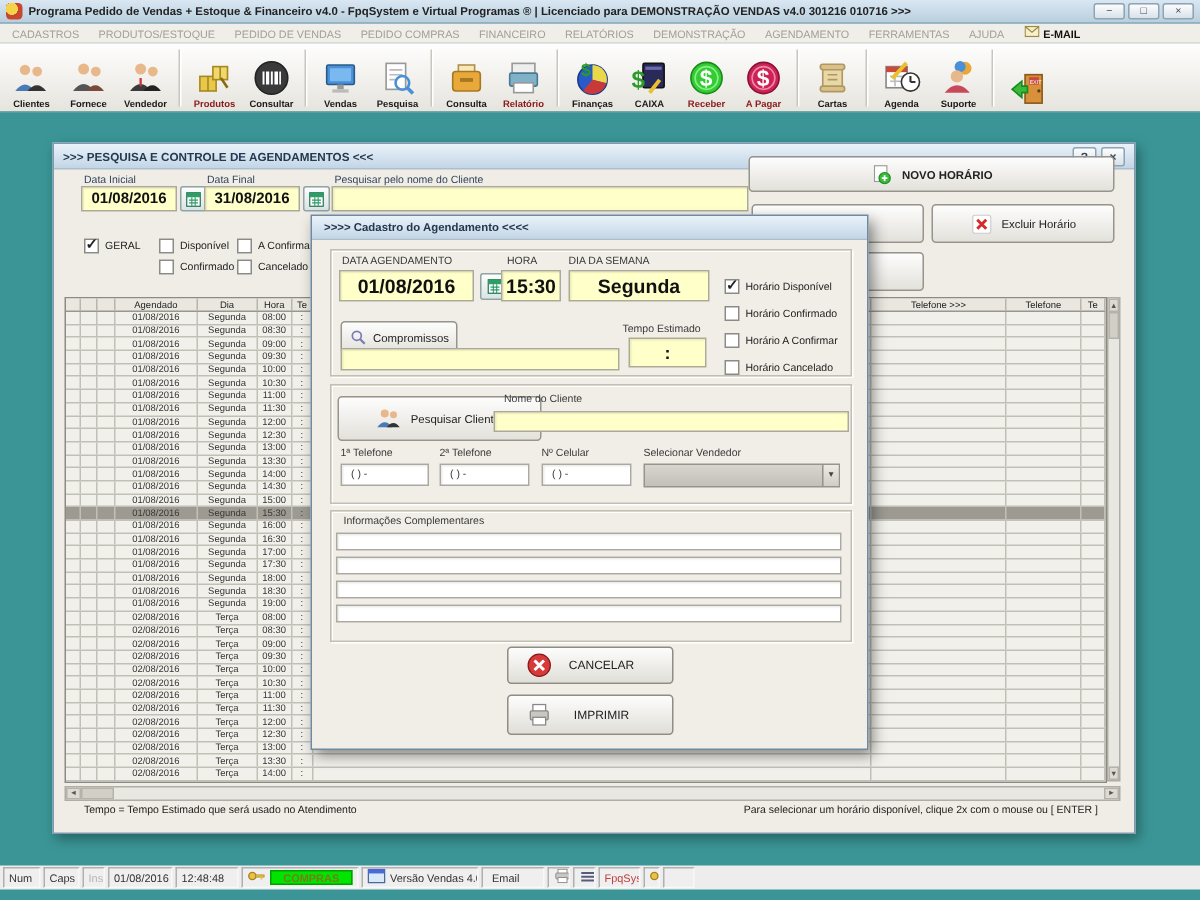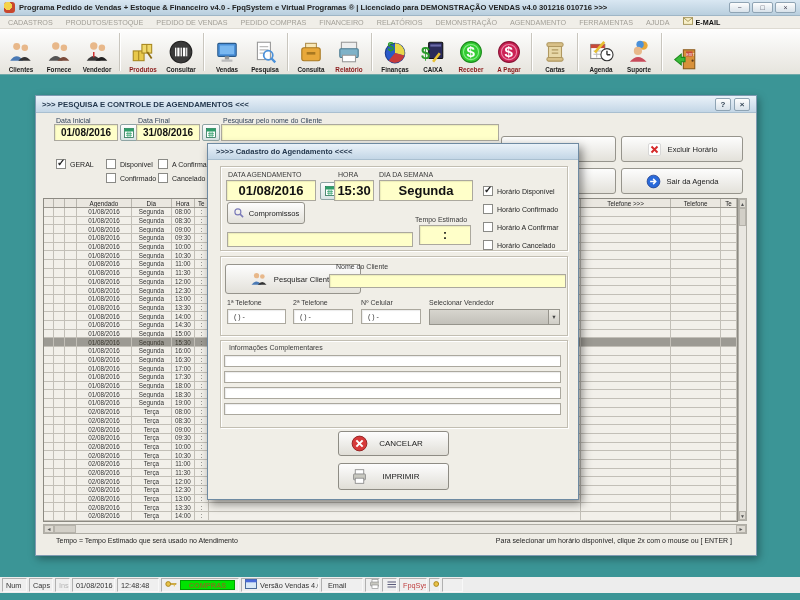--- a/index.html
+++ b/index.html
@@ -391,35 +391,36 @@
     <div class="cal-btn" style="left:166px;top:28px;width:18px;height:17px;">
       <svg viewBox="0 0 16 16">
           <rect x="2" y="2" width="12" height="12" fill="#FFF" stroke="#1A6A4A"></rect>
           <rect x="2" y="2" width="12" height="4" fill="#2E9E68"></rect>
           <path d="M4 8.5 h8 M4 11 h8 M6.5 6 v8 M9.5 6 v8" stroke="#2E9E68" stroke-width="1" fill="none"></path>
         </svg>
     </div>
     <div class="lbl" style="left:187px;top:21px;">Pesquisar pelo nome do Cliente</div>
     <div class="yfield" style="position:absolute;left:185px;top:28px;width:278px;height:17px;"></div>
 
+    <div class="btn" style="position:absolute;left:463px;top:8px;width:244px;height:24px;font-weight:bold;">
+      <svg viewBox="0 0 20 20">
+          <rect x="4" y="2" width="11" height="14" fill="#FFF" stroke="#999"></rect>
+          <circle cx="13" cy="13" r="5" fill="#3ABA3A" stroke="#1A8A1A"></circle>
+          <path d="M13 10.5 v5 M10.5 13 h5" stroke="#FFF" stroke-width="1.6"></path>
+        </svg>
+      <span>NOVO HORÁRIO</span>
+    </div>
     <div class="btn" style="position:absolute;left:465px;top:40px;width:115px;height:26px;"></div>
     <div class="btn" style="position:absolute;left:465px;top:72px;width:115px;height:26px;"></div>
     <div class="btn" style="position:absolute;left:585px;top:40px;width:122px;height:26px;">
       <svg viewBox="0 0 20 20">
           <rect x="2" y="2" width="16" height="16" rx="2" fill="#FFF" stroke="#CCC"></rect>
           <path d="M6 6 L14 14 M14 6 L6 14" stroke="#D62A2A" stroke-width="2.6"></path>
         </svg>
       <span>Excluir Horário</span>
-    </div>
-    <div class="btn" style="position:absolute;left:585px;top:72px;width:122px;height:26px;">
-      <svg viewBox="0 0 20 20">
-          <circle cx="10" cy="10" r="8.5" fill="#2A6ADA" stroke="#1A3A8A"></circle>
-          <path d="M5.5 10 h7 M9.5 6.5 l3.5 3.5 -3.5 3.5" stroke="#FFF" stroke-width="2" fill="none"></path>
-        </svg>
-      <span>Sair da Agenda</span>
     </div>
 
     <div id="filter-checks">
         <div class="cb-row" style="left: 20px; top: 63px;">
           <span class="cb checked"></span>
           <span class="cb-label">GERAL</span>
         </div>
         <div class="cb-row" style="left: 70px; top: 63px;">
           <span class="cb"></span>
           <span class="cb-label">Disponível</span>
@@ -969,21 +970,21 @@
         <div class="cb-row" style="position: relative;">
           <span class="cb"></span>
           <span class="cb-label">Horário A Confirmar</span>
         </div>
         <div class="cb-row" style="position: relative;">
           <span class="cb"></span>
           <span class="cb-label">Horário Cancelado</span>
         </div>
       </div>
 
-    <div class="btn" style="position:absolute;left:19px;top:58px;width:78px;height:22px;gap:4px;">
+    <div class="btn" style="position:absolute;left:19px;top:70px;width:78px;height:22px;gap:4px;">
       <svg viewBox="0 0 16 16" style="width:12px;height:12px;">
           <circle cx="6.5" cy="6.5" r="4" fill="none" stroke="#7A7AB8" stroke-width="1.5"></circle>
           <line x1="9.5" y1="9.5" x2="13.5" y2="13.5" stroke="#7A7AB8" stroke-width="2"></line>
         </svg>
       <span>Compromissos</span>
     </div>
     <div class="dlbl" style="left:207px;top:72px;">Tempo Estimado</div>
     <div class="bigval yfield" style="left:211px;top:81px;width:52px;height:20px;font-size:12px;">:</div>
     <div class="yfield" style="position:absolute;left:19px;top:88px;width:186px;height:15px;"></div>
 

